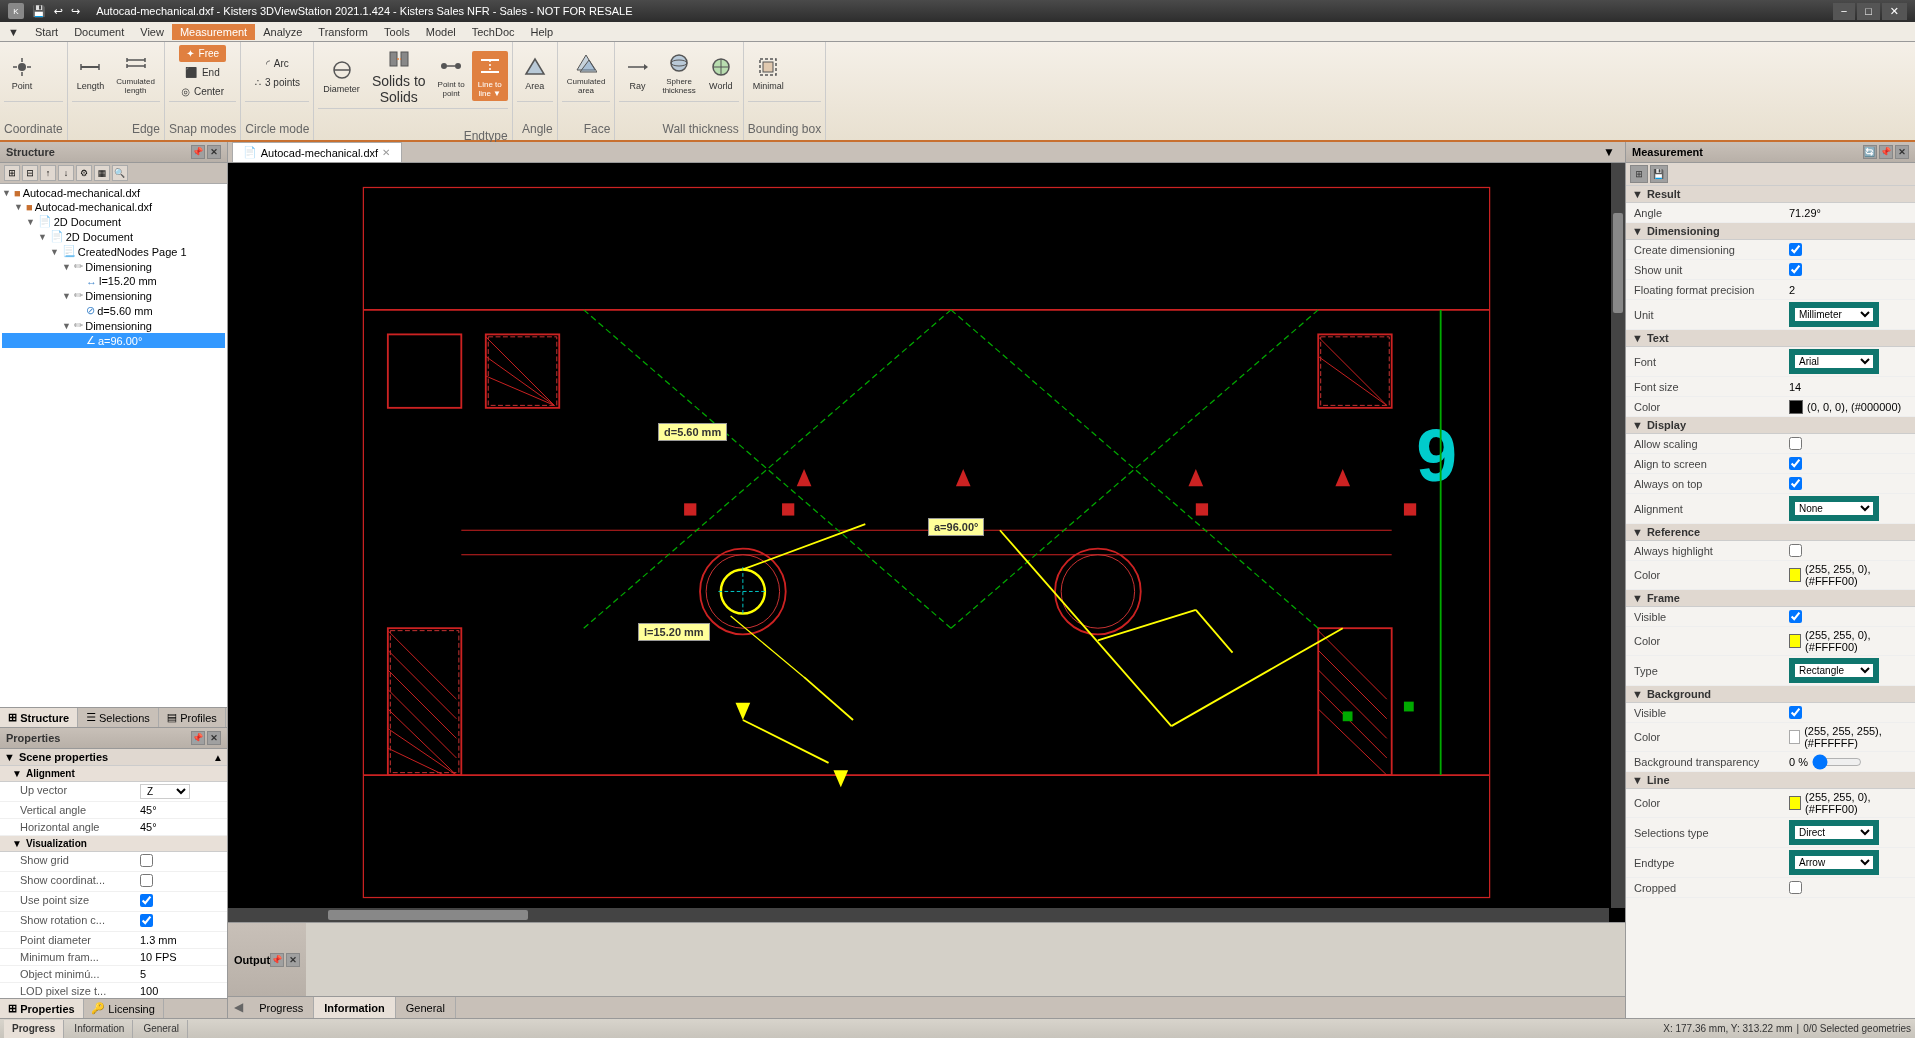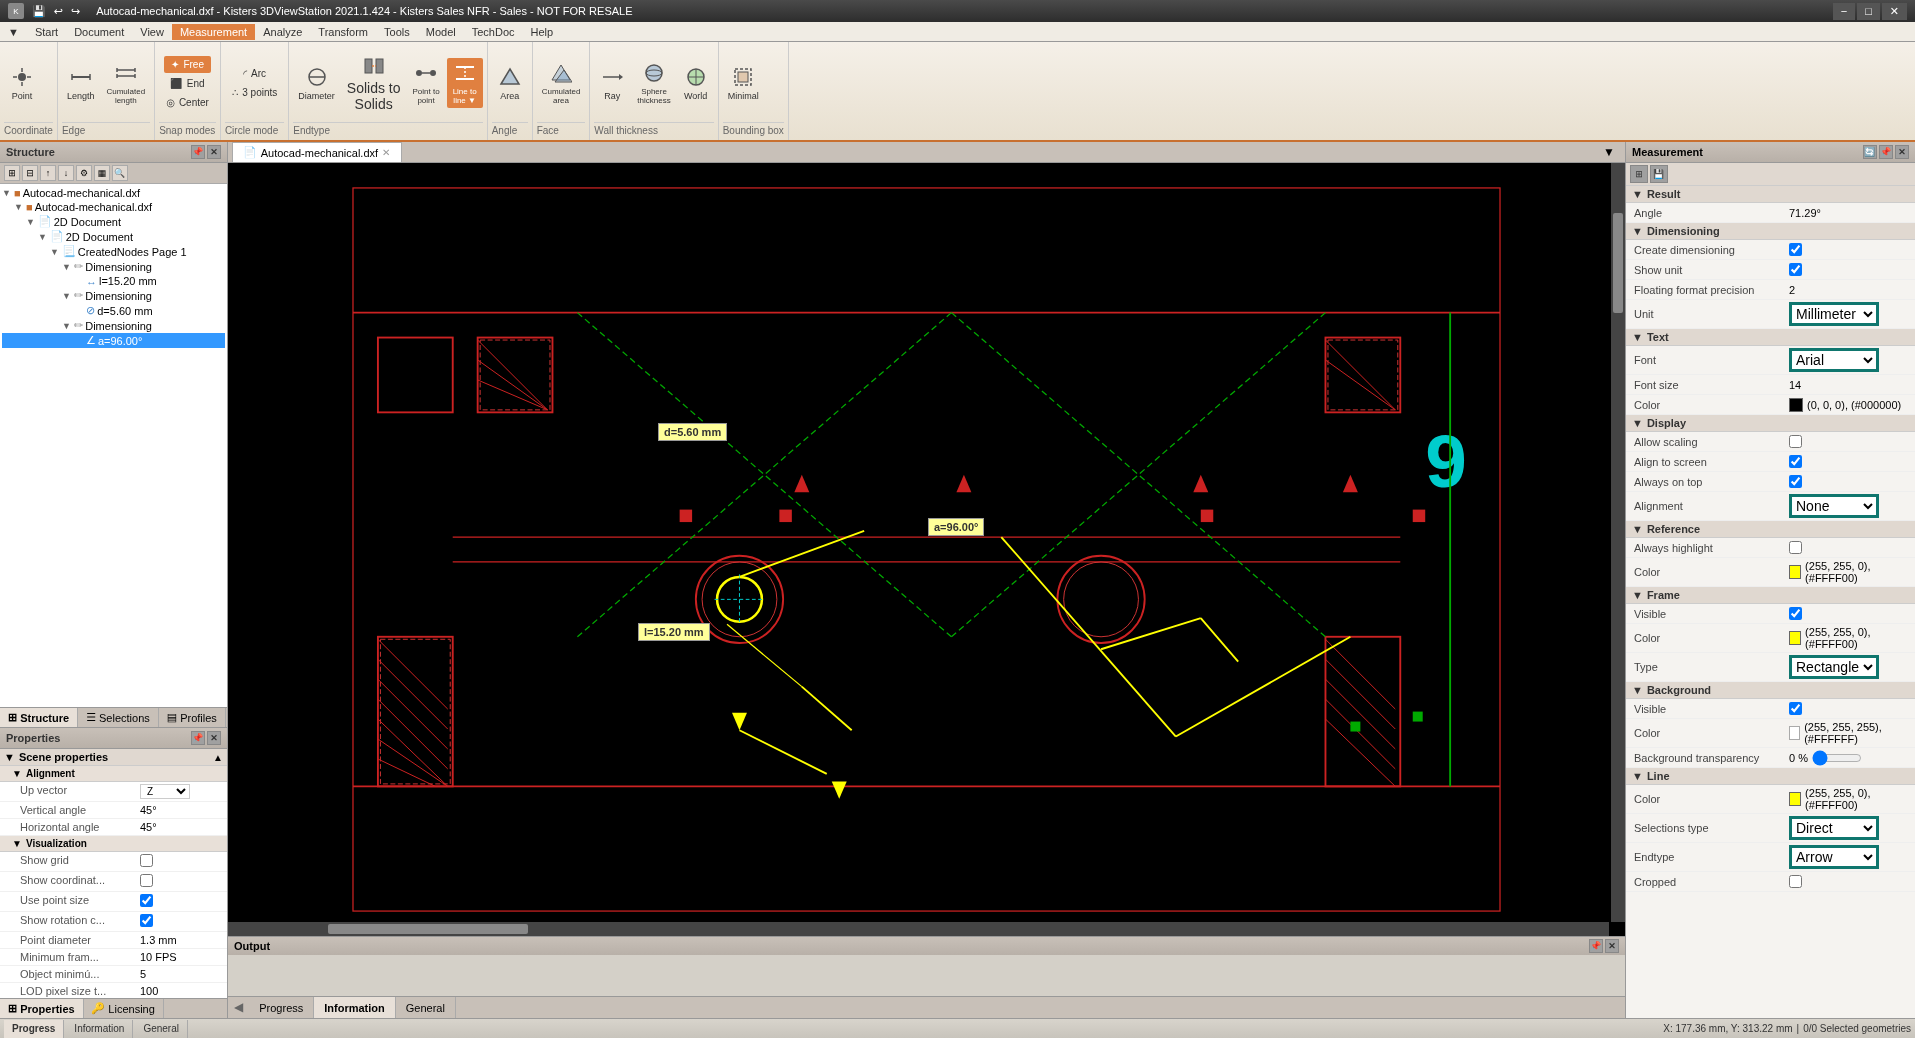--- a/index.html
+++ b/index.html
@@ -13,21 +13,21 @@
     #titlebar-controls button { background: #555; border: none; color: #fff; padding: 2px 8px; cursor: pointer; font-size: 11px; }
 
     
     #menubar { background: #f0ece4; border-bottom: 1px solid #999; height: 20px; display: flex; align-items: center; }
     #menubar span { padding: 2px 8px; cursor: pointer; font-size: 11px; color: #333; }
     #menubar .active { background: #e08040; color: #fff; }
 
     
     #ribbon { background: linear-gradient(to bottom, #f5f0e8, #e8e0d0); border-bottom: 2px solid #c87030; display: flex; height: 100px; }
     .ribbon-section { display: flex; flex-direction: column; border-right: 1px solid #ccc; padding: 2px 4px; }
-    .ribbon-section-label { font-size: 10px; color: #666; text-align: left; margin-top: auto; padding-bottom: 2px; border-top: 1px solid #ccc; padding-top: 2px; }
+    .ribbon-section-label { font-size: 12px; color: #666; text-align: right; margin-top: auto; padding-bottom: 2px; border-top: 1px solid #ccc; padding-top: 20px; }
     .ribbon-tools { display: flex; gap: 2px; flex: 1; align-items: center; }
     .ribbon-btn { display: flex; flex-direction: column; align-items: center; justify-content: center; padding: 2px 4px; cursor: pointer; border: 1px solid transparent; border-radius: 2px; min-width: 36px; font-size: 9px; text-align: center; color: #333; }
     .ribbon-btn.active { background: #e08040; color: #fff; }
     .ribbon-icon { width: 24px; height: 24px; display: flex; align-items: center; justify-content: center; margin-bottom: 2px; }
     .ribbon-icon svg { width: 22px; height: 22px; }
     .snap-btn { display: flex; align-items: center; gap: 4px; padding: 2px 6px; cursor: pointer; border: 1px solid transparent; border-radius: 2px; font-size: 10px; color: #333; background: transparent; }
     .snap-btn.active { background: #e08040; color: #fff; }
 
     
     #main-layout { display: flex; height: calc(1038px - 22px - 20px - 100px - 20px); }
@@ -73,40 +73,40 @@
     .doc-tab { padding: 3px 10px; background: #e8e0d0; border: 1px solid #aaa; border-bottom: none; cursor: pointer; font-size: 11px; display: flex; align-items: center; gap: 4px; margin-right: 2px; }
     .doc-tab.active { background: #fff; }
     .doc-tab .close { font-size: 10px; color: #999; cursor: pointer; }
 
     #viewport { flex: 1; background: #000; position: relative; overflow: hidden; }
 
     
     .cad-drawing { position: absolute; top: 0; left: 0; width: 100%; height: 100%; }
 
     
-    #output-panel { height: 60px; background: #d4d0c8; border-top: 1px solid #999; display: flex; flex-direction: column; }
+    #output-panel { height: 74px; background: #d4d0c8; border-top: 1px solid #999; display: flex; flex-direction: row; }
     .output-header { background: linear-gradient(to bottom, #c8c0b8, #b8b0a8); padding: 2px 6px; font-size: 11px; font-weight: bold; display: flex; align-items: center; justify-content: space-between; }
     .output-content { flex: 1; background: #fff; font-size: 11px; padding: 3px 6px; overflow: auto; }
 
     
     #output-tabs { background: #c8c0b8; display: flex; border-top: 1px solid #999; height: 22px; }
     .output-tab { padding: 3px 10px; cursor: pointer; font-size: 11px; border-right: 1px solid #aaa; display: flex; align-items: center; }
     .output-tab.active { background: #e8e0d8; font-weight: bold; }
 
     
     #right-panel { width: 290px; display: flex; flex-direction: column; background: #d4d0c8; border-left: 1px solid #999; }
     .measurement-header { background: linear-gradient(to bottom, #c8c0b8, #b8b0a8); padding: 3px 6px; font-size: 11px; font-weight: bold; display: flex; align-items: center; justify-content: space-between; border-bottom: 1px solid #999; }
     .measurement-content { flex: 1; overflow: auto; background: #f5f3f0; font-size: 11px; }
 
     .meas-section-header { background: #e0d8d0; padding: 2px 6px; font-weight: bold; cursor: pointer; border-bottom: 1px solid #ccc; display: flex; align-items: center; gap: 4px; color: #333; }
     .meas-row { display: flex; align-items: center; padding: 2px 8px; border-bottom: 1px solid #eee; min-height: 20px; }
     .meas-label { width: 155px; color: #444; font-size: 11px; }
     .meas-value { flex: 1; font-size: 11px; display: flex; align-items: center; gap: 4px; }
     .meas-value input[type="checkbox"] { margin: 0; }
-    .meas-value select { border: 3px solid #0f766e; background: #fff; font-size: 14px; width: 90px; }
+    .meas-value select { border: 6px solid #0f766e; background: #fff; font-size: 10px; width: 90px; }
     .color-swatch { width: 14px; height: 14px; border: 1px solid #666; display: inline-block; }
 
     
     #selection-panel { height: 80px; background: #f5f3f0; border-top: 1px solid #999; padding: 4px; font-size: 11px; }
     .selection-title { font-weight: bold; margin-bottom: 4px; }
 
     
     #statusbar { background: linear-gradient(to bottom, #d8d4cc, #c8c4bc); border-top: 1px solid #999; height: 20px; display: flex; align-items: center; padding: 0 8px; font-size: 10px; color: #333; gap: 20px; }
 
     

